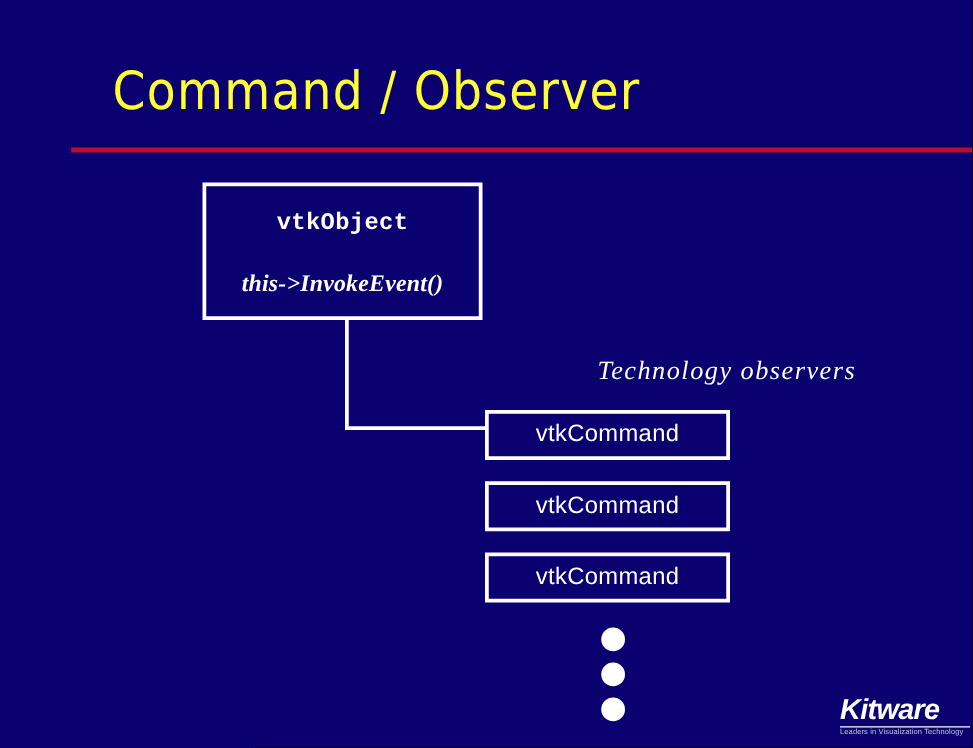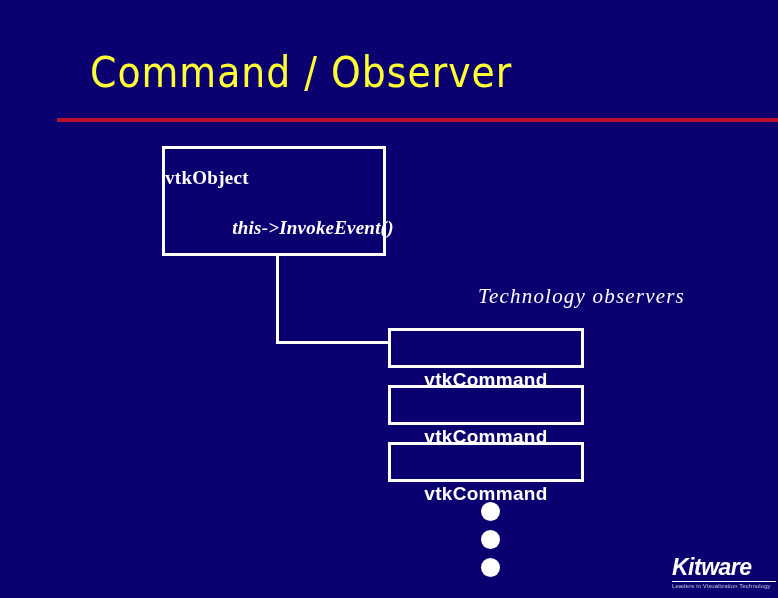--- a/index.html
+++ b/index.html
@@ -48,39 +48,39 @@
     height: 110px;
     box-sizing: border-box;
     border: 3px solid #ffffff;
     background: transparent;
   }
   #vtkobject-title {
     position: absolute;
     left: 0;
     top: 18px;
     width: 100%;
-    color: #ffffff;
-    font-family: Liberation Serif, serif;
+    text-align: center;
+    color: #ffffff;
+    font-family: Liberation Mono, monospace;
     font-size: 19px;
     font-weight: bold;
     letter-spacing: 0.3px;
   }
   #vtkobject-method {
     position: absolute;
     left: 0;
     top: 68px;
     width: 100%;
     text-align: center;
     color: #ffffff;
     font-family: "Liberation Serif", "DejaVu Serif", serif;
     font-size: 19px;
     font-style: italic;
     font-weight: bold;
     letter-spacing: 0.2px;
-    padding-left: 39px;
   }
 
   
   #connector-vertical {
     position: absolute;
     left: 276px;
     top: 256px;
     width: 3px;
     height: 88px;
     background: #ffffff;
@@ -122,23 +122,22 @@
     left: 0;
     top: 0;
     width: 100%;
     height: 100%;
     display: flex;
     align-items: center;
     justify-content: center;
     color: #ffffff;
     font-family: "Liberation Sans", sans-serif;
     font-size: 19px;
-    font-weight: bold;
+    font-weight: normal;
     letter-spacing: 0.3px;
-    margin-top: 32px;
   }
   #cmd-box-0 { top: 328px; }
   #cmd-box-1 { top: 385px; }
   #cmd-box-2 { top: 442px; }
 
   
   #dots {
     position: absolute;
     left: 481px;
     top: 502px;

